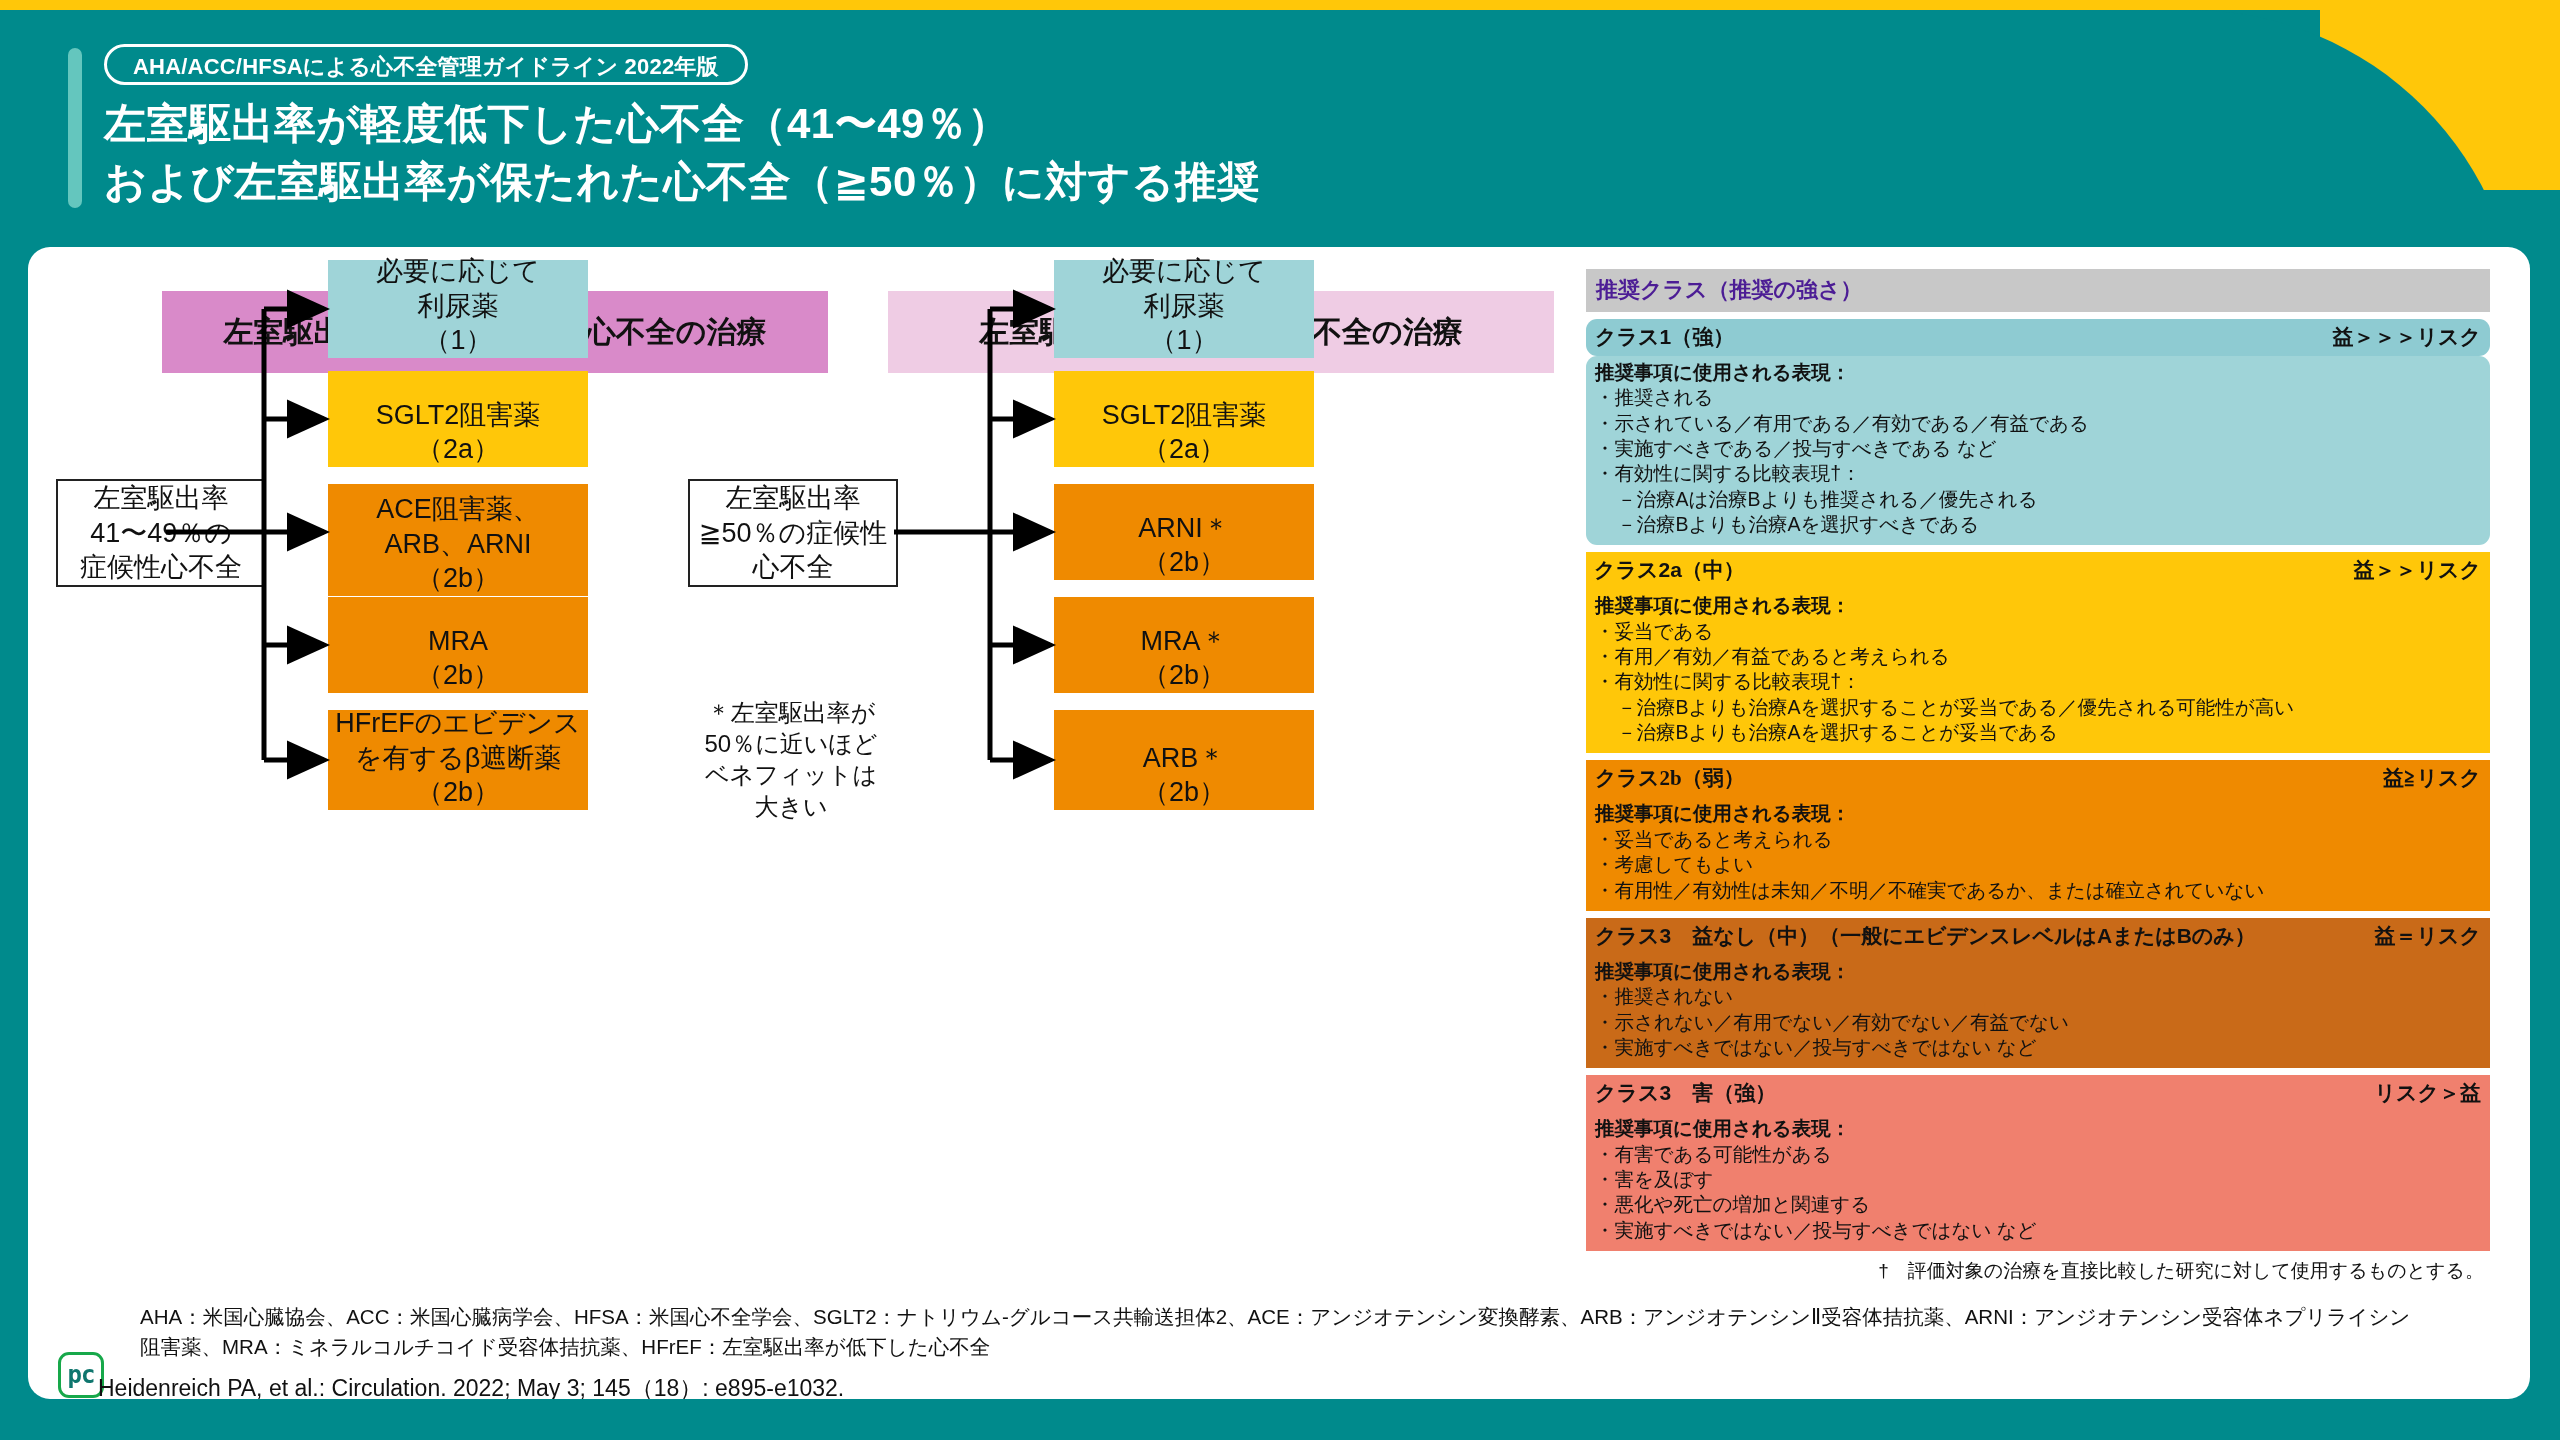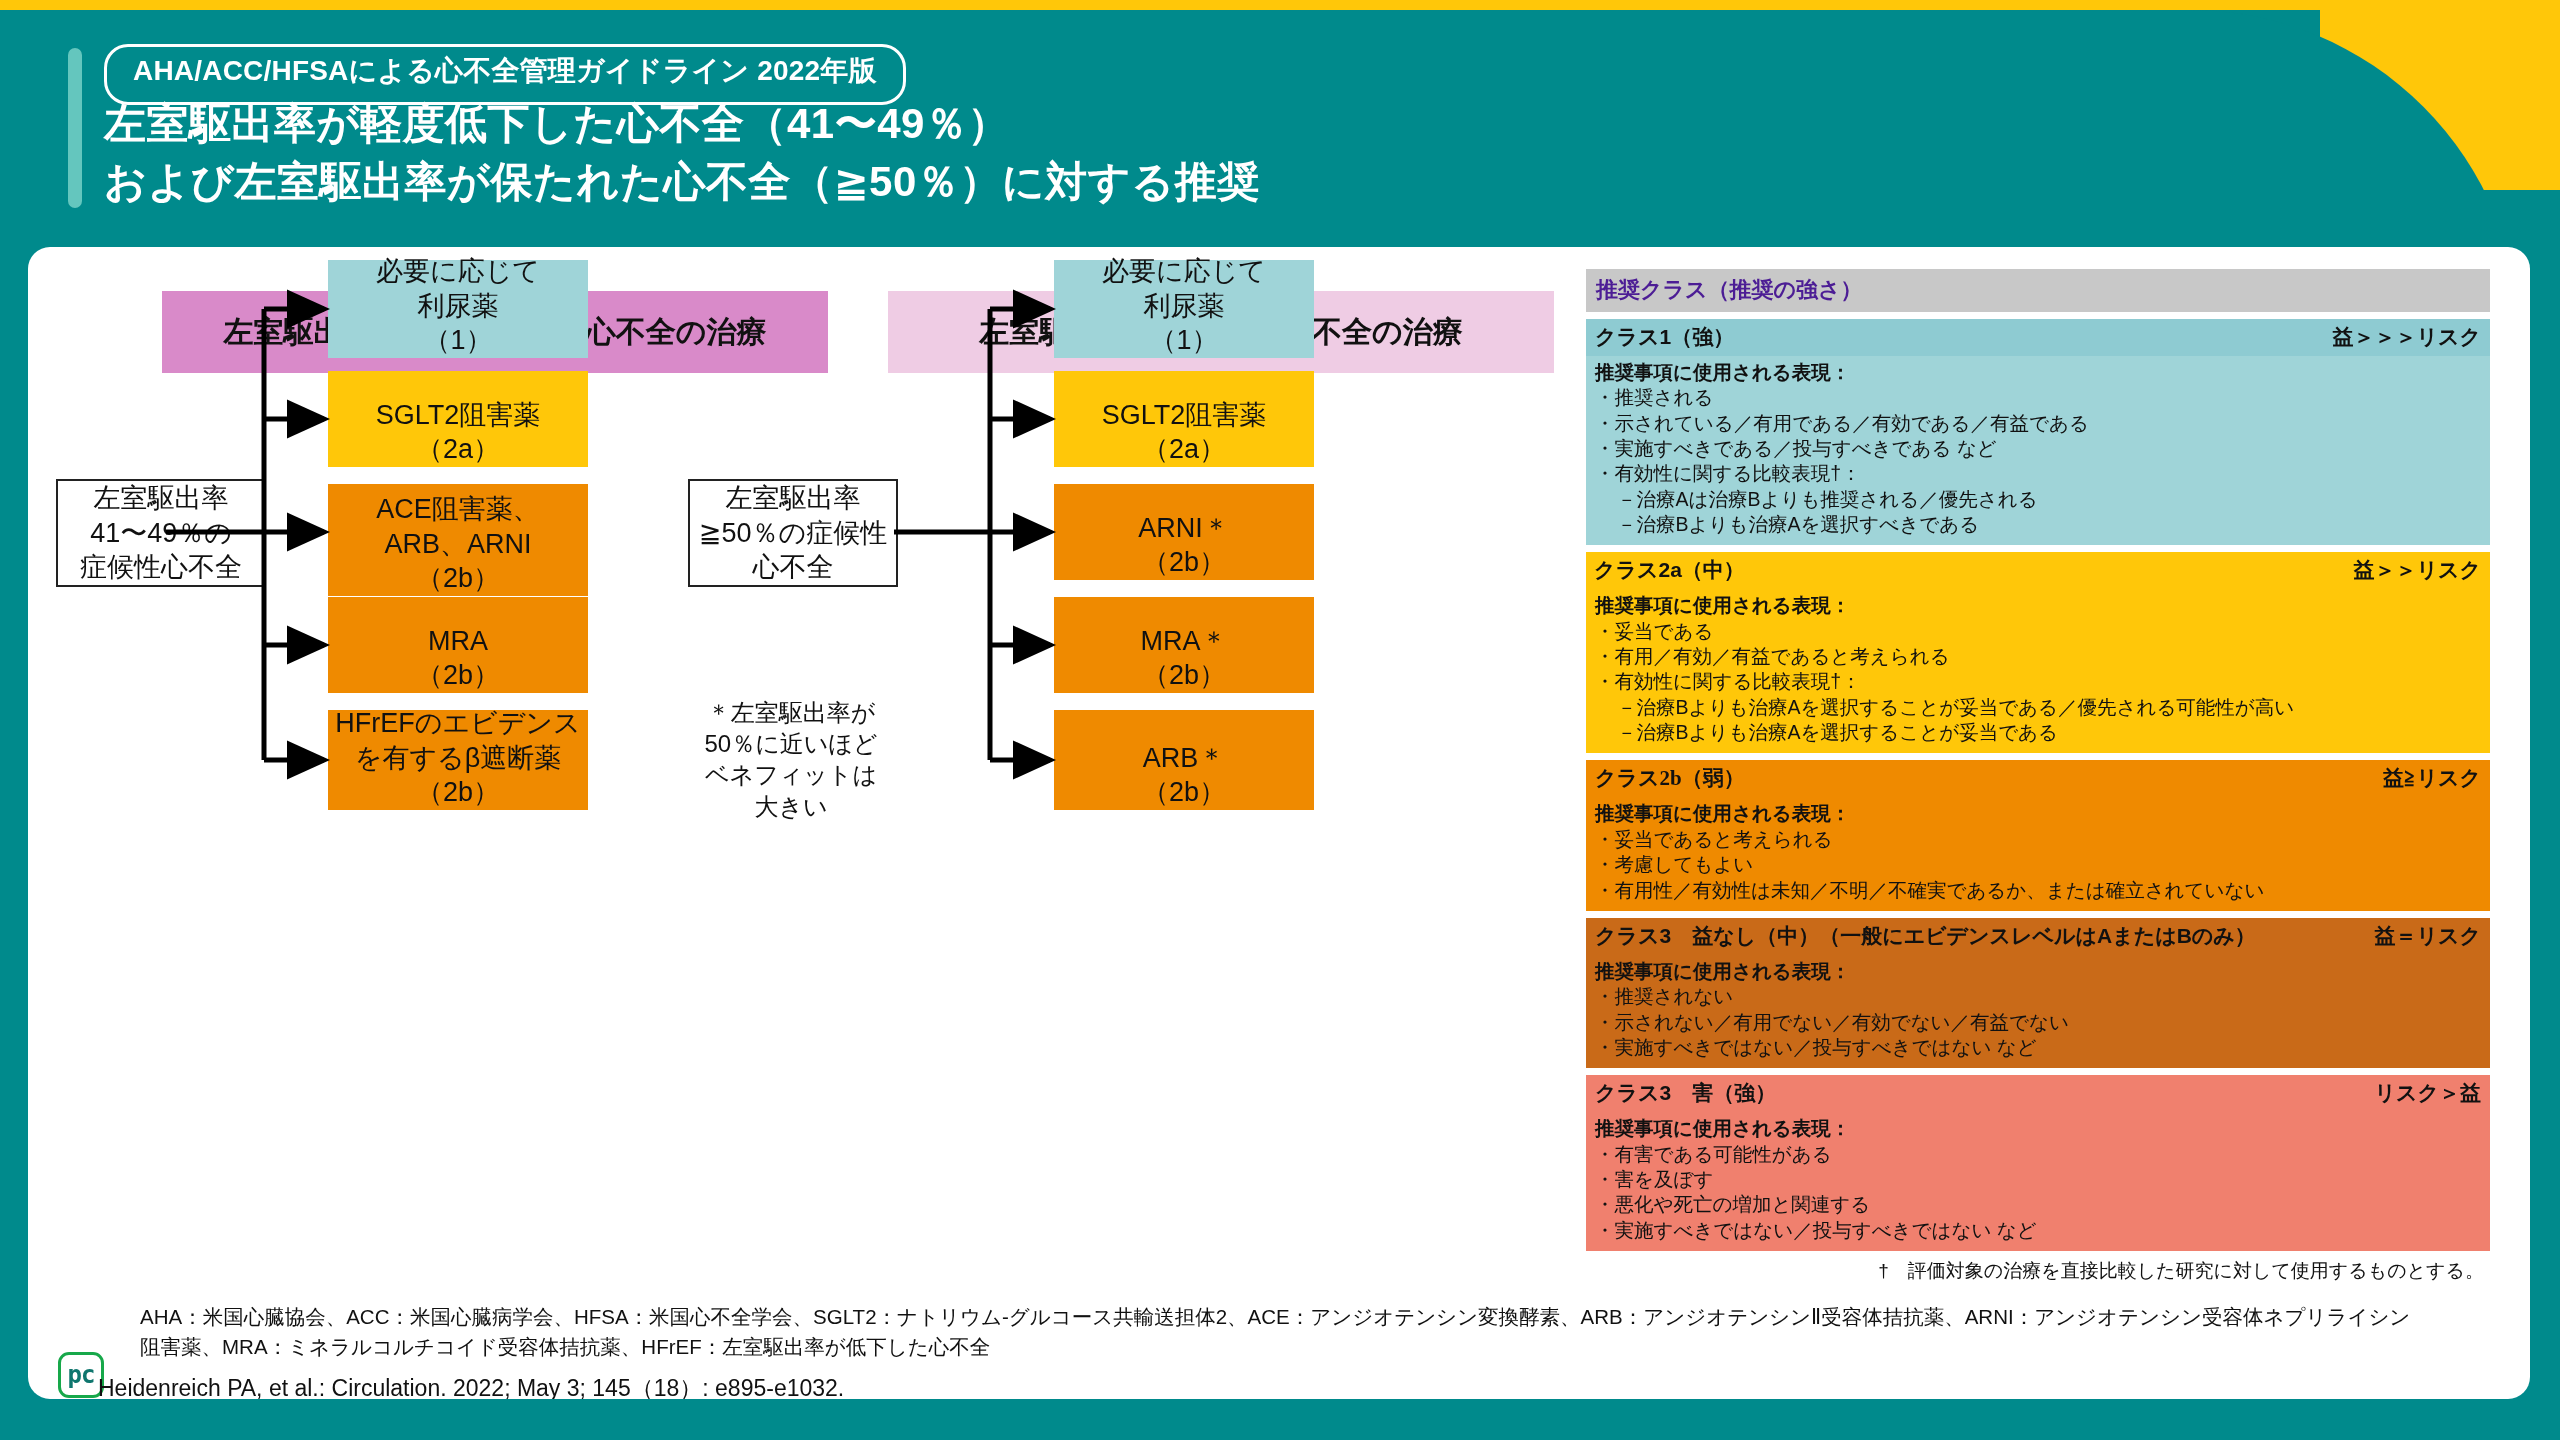--- a/index.html
+++ b/index.html
@@ -32,22 +32,22 @@
 
   
   #header{ position:absolute; left:0; top:10px; width:2560px; height:235px; z-index:6;}
   #accent-bar{
     position:absolute; left:68px; top:38px; width:14px; height:160px;
     background:#64C6BE; border-radius:7px;
   }
   #badge{
     position:absolute; left:104px; top:34px;
     border:3px solid #ffffff; border-radius:24px;
-    padding:5px 26px 12px 26px;
-    color:#ffffff; font-size:28px; font-weight:700; letter-spacing:.2px;
+    padding:5px 26px 0 26px;
+    color:#ffffff; font-size:22px; font-weight:700; letter-spacing:.2px;
     white-space:nowrap;
   }
   .title-line{
     position:absolute; left:104px; color:#ffffff;
     font-size:42px; font-weight:700; white-space:nowrap; letter-spacing:.5px;
   }
   #title-l1{ top:86px; }
   #title-l2{ top:144px; }
 
   
@@ -90,21 +90,21 @@
   }
   .rec-block{ margin-top:7px; }
   .rec-head{
     display:flex; justify-content:space-between; align-items:center;
     font-size:21px; font-weight:700; color:#111; padding:4px 9px 5px 9px;
   }
   .rec-body{ font-size:19.5px; line-height:1.30; color:#111; padding:4px 9px 8px 9px; }
   .rec-body b{ font-weight:700; }
   .rec-body .ln{ display:block; white-space:nowrap; }
   .rec-body .ind{ padding-left:22px; }
-  .c1   { background:#9FD4D8; }
+  .c1   { background:#9FD4D8;border-radius:11px; }
   .c2a  { background:#FFC709; }
   .c2b  { background:#EF8A00; }
   .c3n  { background:#C96A18; }
   .c3h  { background:#F0806E; }
   .rec-head.c1  { background:#8ECBD2; }
   .rec-head.c2a { background:#FFC709;padding-left:8px; }
   .rec-head.c2b { background:#EF8A00;font-family:Liberation Serif, serif; }
   .rec-head.c3n { background:#C96A18; }
   .rec-head.c3h { background:#F0806E; }
   #dagger-note{

